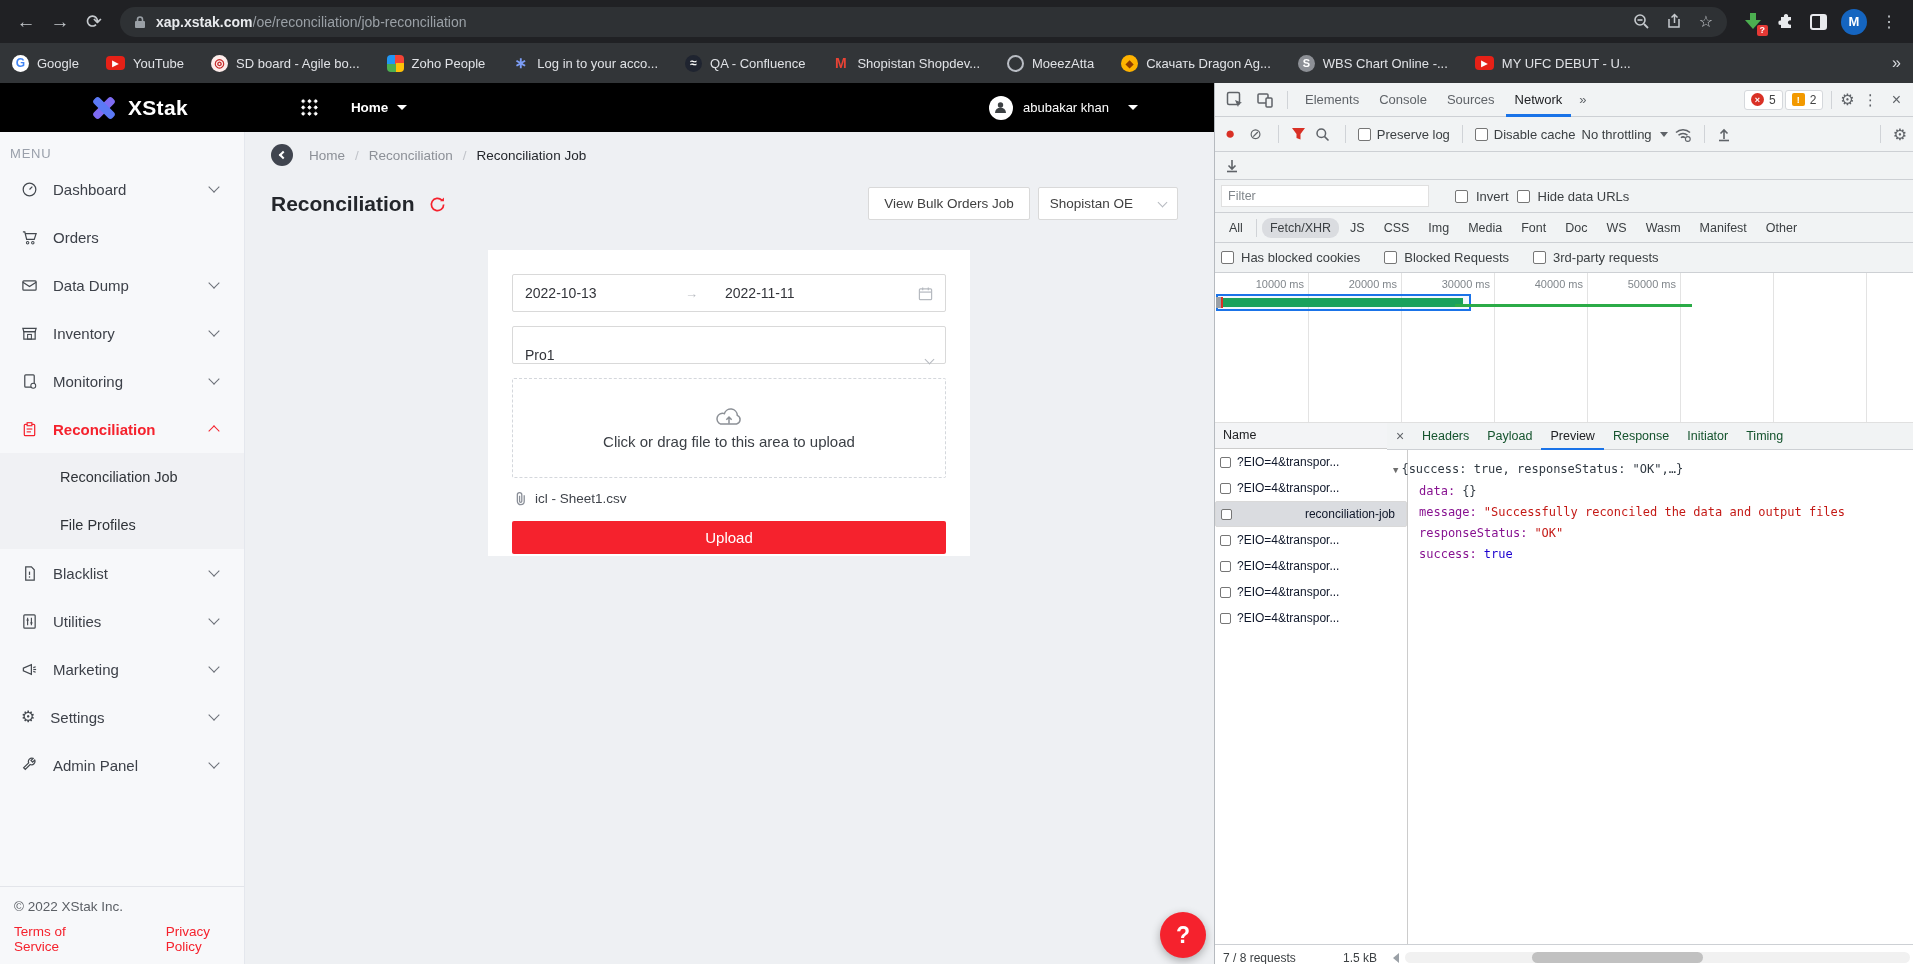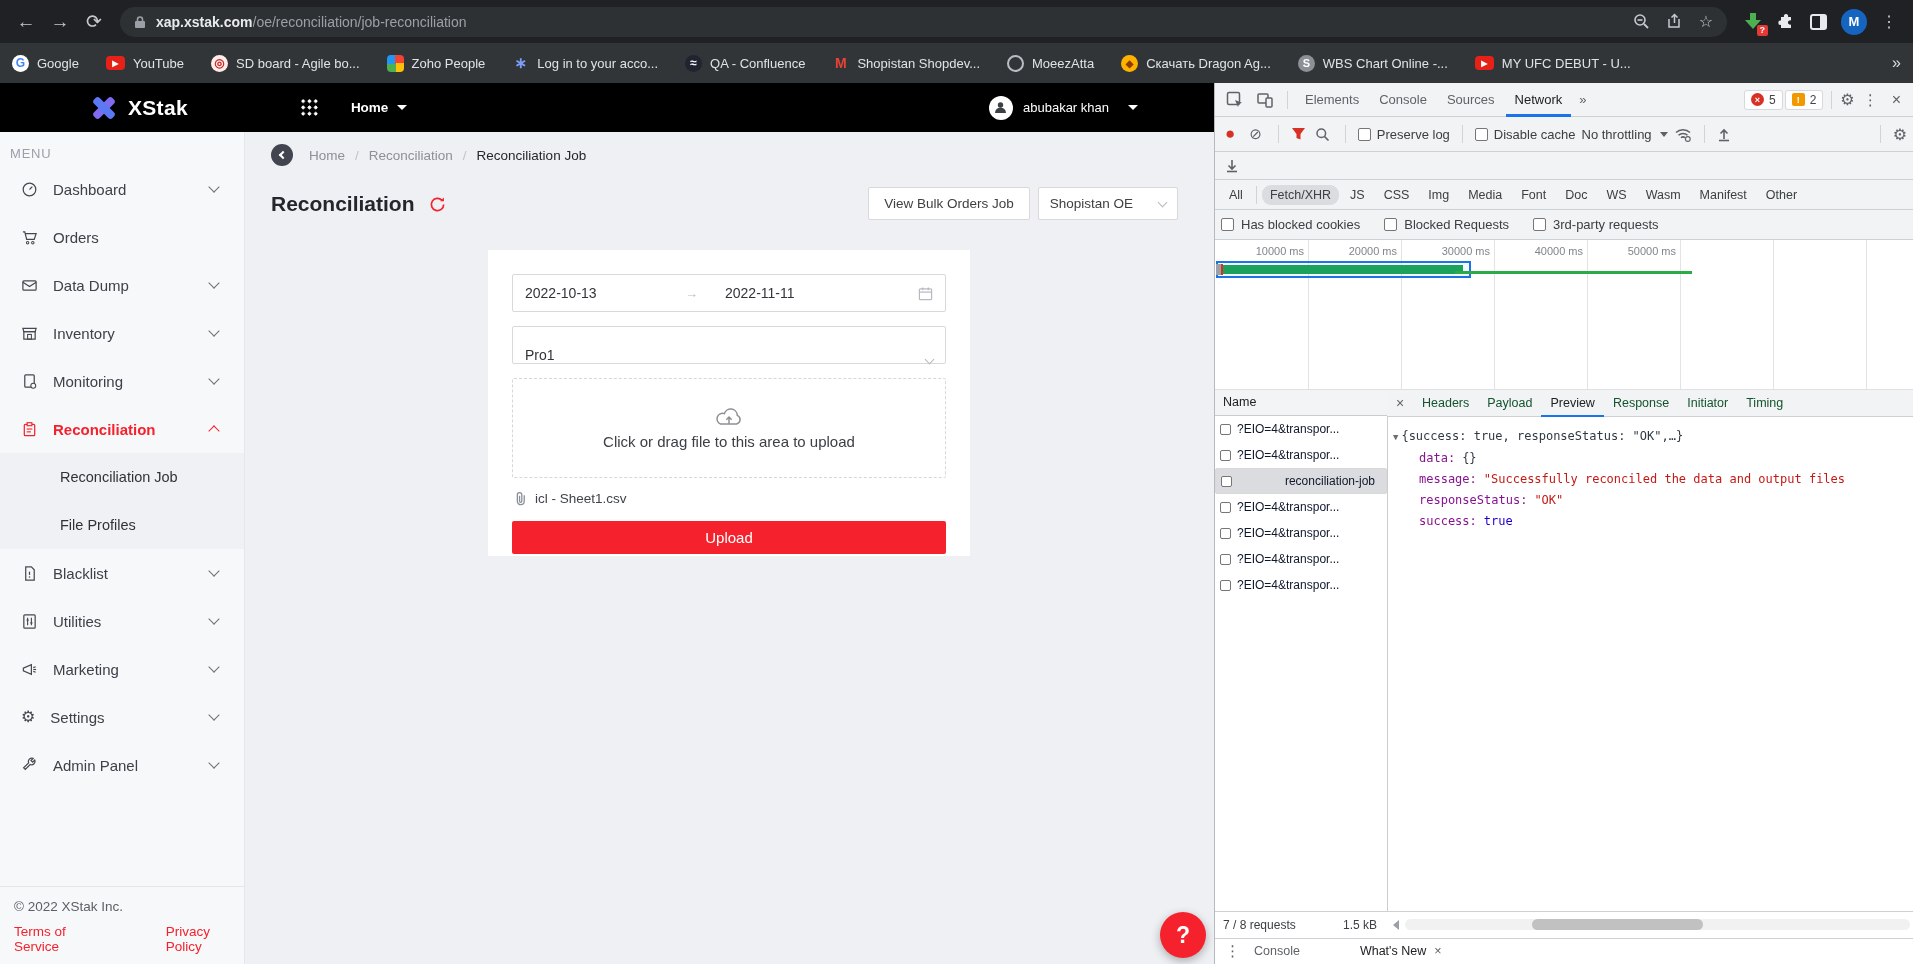--- a/index.html
+++ b/index.html
@@ -131,21 +131,21 @@
 .gap18{width:10px}
 .dt-overview{position:relative;height:150px;background:#fff;border-bottom:1px solid #e0e0e0;overflow:hidden}
 .gline{position:absolute;top:0;bottom:0;width:1px;background:#e3e3e3}
 .tick{position:absolute;top:5px;width:60px;text-align:right;font-size:11px;color:#80868b}
 .ov-sel{position:absolute;left:1px;top:21px;width:255px;height:17px;border:2px solid #1a73e8;background:rgba(26,115,232,.05)}
 .ov-sliver{position:absolute;left:1px;top:24px;width:5px;height:11px;background:#9aa0a6}
 .ov-red{position:absolute;left:6px;top:24px;width:2px;height:11px;background:#d93025}
 .ov-bar{position:absolute;left:8px;top:25px;width:240px;height:9px;background:#1ba15c}
 .ov-line{position:absolute;left:240px;top:31px;width:237px;height:3px;background:#2bab47}
 .dt-split{position:relative;height:521px;background:#fff}
-.namecol{position:absolute;left:0;top:0;width:173px;height:100%;border-right:1px solid #ccc;background:#fff}
+.namecol{position:absolute;left:0;top:0;width:193px;height:100%;border-right:1px solid #ccc;background:#fff}
 .name-h{height:26px;line-height:25px;background:#f3f4f6;border-bottom:1px solid #ccc;font-size:12.5px;color:#202124;padding-left:8px}
 .req{height:26px;display:flex;align-items:center;gap:6px;padding-left:5px;font-size:12px;color:#0f172a;cursor:pointer;white-space:nowrap;overflow:hidden}
 .req.sel{background:#dadce0}
 .req .cb{width:11px;height:11px}
 .detail{position:absolute;left:172px;top:0;right:0;height:100%}
 .dtabs{height:27px;display:flex;align-items:center;background:#f1f3f4;border-bottom:1px solid #cdd0d4}
 .dclose{width:26px;text-align:center;color:#5f6368;font-size:14px;cursor:pointer}
 .dtab2{padding:0 9px;height:27px;line-height:26px;font-size:12.5px;color:#14532d;cursor:pointer}
 .dtab2.active{color:#202124;box-shadow:inset 0 -2px 0 #1a73e8}
 .pv{padding:9px 4px 0 6px;font-family:"DejaVu Sans Mono",monospace;font-size:12px;line-height:21px;white-space:nowrap;overflow:hidden}
@@ -572,20 +572,28 @@
 
   <div class="dt-row dt-r3">
     <span style="padding:0 4px">
         <svg width="14" height="15" viewBox="0 0 14 15">
           <path d="M7 2v9M3.5 7.5L7 11l3.5-3.5" fill="none" stroke="#5f6368" stroke-width="1.6"></path>
           <line x1="2" y1="13.5" x2="12" y2="13.5" stroke="#5f6368" stroke-width="1.6"></line>
         </svg>
       </span>
   </div>
 
+  <div class="dt-row dt-filter">
+    <input class="fbox" placeholder="Filter" style="">
+    <span class="gap18"></span>
+    <span class="cb"></span>
+    <span class="dt-lbl">Invert</span>
+    <span class="cb"></span>
+    <span class="dt-lbl">Hide data URLs</span>
+  </div>
 
   <div class="dt-row dt-chips">
     <span class="chip">All</span>
     <span class="vdiv" style="margin:0 2px"></span>
     <span class="chip on">Fetch/XHR</span>
     <span class="chip">JS</span>
     <span class="chip">CSS</span>
     <span class="chip">Img</span>
     <span class="chip">Media</span>
     <span class="chip">Font</span>

